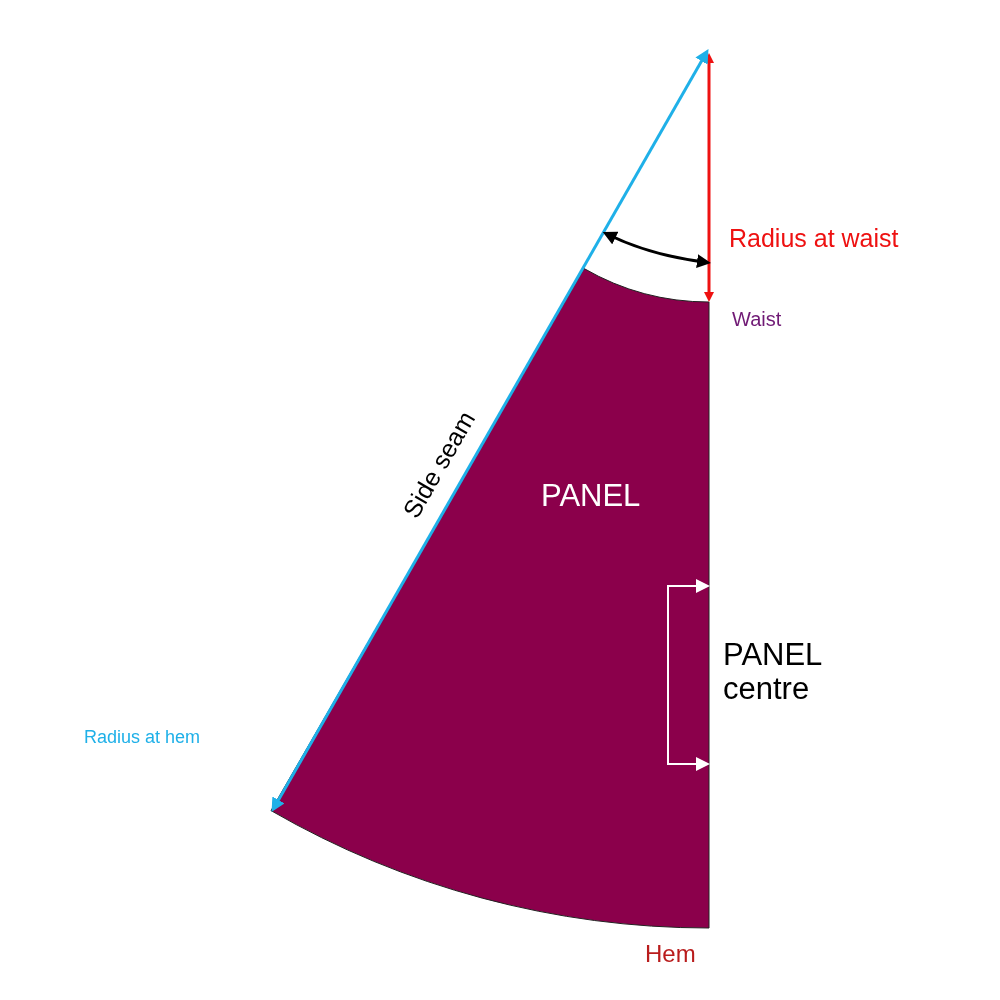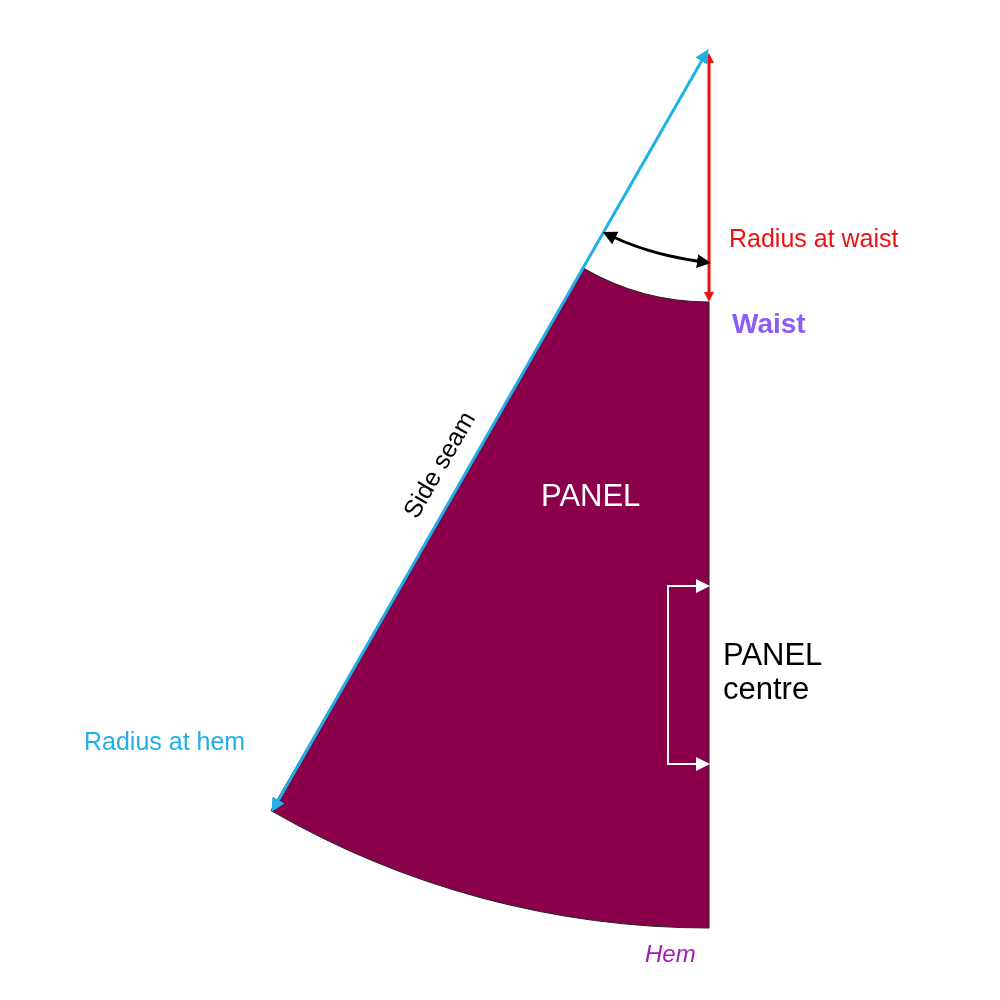--- a/index.html
+++ b/index.html
@@ -34,26 +34,26 @@
 
   <path d="M 609 235 Q 650 255 704 262" fill="none" stroke="#000" stroke-width="3" marker-start="url(#blackHead)" marker-end="url(#blackHead)"></path>
 
   <path d="M 706 586 L 668 586 L 668 764 L 706 764" fill="none" stroke="#ffffff" stroke-width="2"></path>
   <line x1="690" y1="586" x2="708" y2="586" stroke="#ffffff" stroke-width="2" marker-end="url(#whiteHead)"></line>
   <line x1="690" y1="764" x2="708" y2="764" stroke="#ffffff" stroke-width="2" marker-end="url(#whiteHead)"></line>
 </svg>
 
 <div class="lbl" style="left:729px; top:200px; font-size:25px; color:#ee1111;margin-top:24px;">Radius at waist</div>
 
-<div class="lbl" style="left:732px; top:308px; font-size:28px; color:#8b5cf6;font-weight:bold;">Waist</div>
+<div class="lbl" style="left:732px; top:308px; font-size:20px; color:#701a75;">Waist</div>
 
 <div class="lbl" style="left:380px; top:450px; font-size:25px; color:#000; transform:rotate(-60deg); transform-origin:center;">Side seam</div>
 
 <div class="lbl" style="left:541px; top:478px; font-size:31px; color:#ffffff;">PANEL</div>
 
 <div class="lbl" style="left:723px; top:638px; font-size:31px; color:#000; line-height:34px;">
   <div>PANEL</div>
   <div>centre</div>
 </div>
 
-<div class="lbl" style="left:84px; top:727px; font-size:25px; color:#1fb0e8;">Radius at hem</div>
+<div class="lbl" style="left:84px; top:727px; font-size:18px; color:#1fb0e8;">Radius at hem</div>
 
-<div class="lbl" style="left:645px; top:940px; font-size:24px; color:#a21caf;font-style:italic;">Hem</div>
+<div class="lbl" style="left:645px; top:940px; font-size:24px; color:#b91c1c;">Hem</div>
 
 </body></html>

